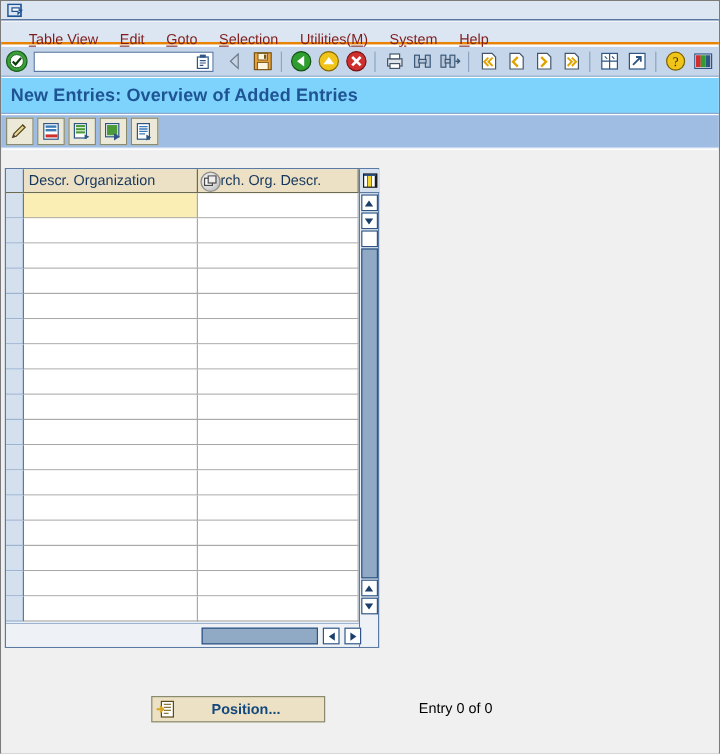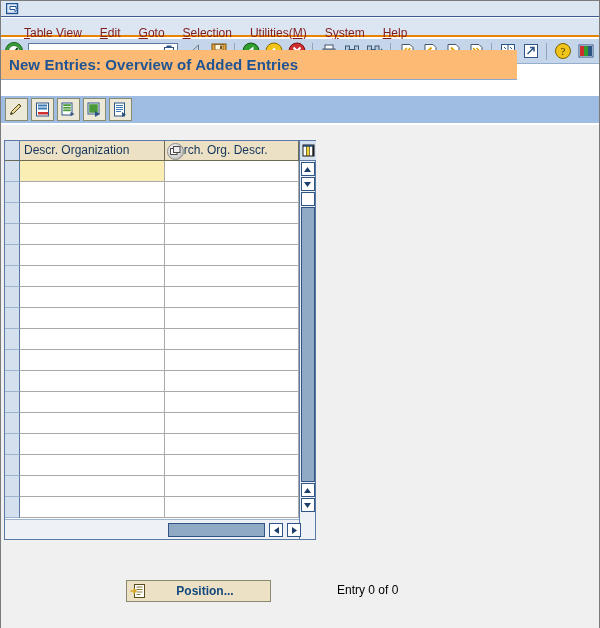--- a/index.html
+++ b/index.html
@@ -115,23 +115,23 @@
   .tb-sep {
     width: 1px; height: 17px;
     background: #8da5c0;
     margin: 0 4px;
     flex: none;
   }
 
   
   .titlebar {
     position: absolute;
-    left: 0; top: 49px;
-    width: 516px; height: 30px;
-    background: #fdba74;
+    left: 0; top: 64px;
+    width: 598px; height: 30px;
+    background: #7dd3fc;
     box-sizing: border-box;
     display: flex;
     align-items: center;
     padding-left: 8px;
     border-bottom: 1px solid #8ba7cc;
   }
   .title-text {
     font-size: 15px;
     font-weight: bold;
     color: #1f5494;
@@ -354,21 +354,21 @@
   }
   .position-btn .pb-label {
     flex: 1;
     text-align: center;
     font-size: 12px;
     color: #13487d;
     padding-right: 6px;
   }
   .entry-status {
     position: absolute;
-    left: 336px; top: 458px;
+    left: 348px; top: 458px;
     font-size: 12px;
     color: #000000;
     white-space: nowrap;
   }
   svg { display: block; }
 </style>
 </head>
 <body>
 
 <div id="app">

